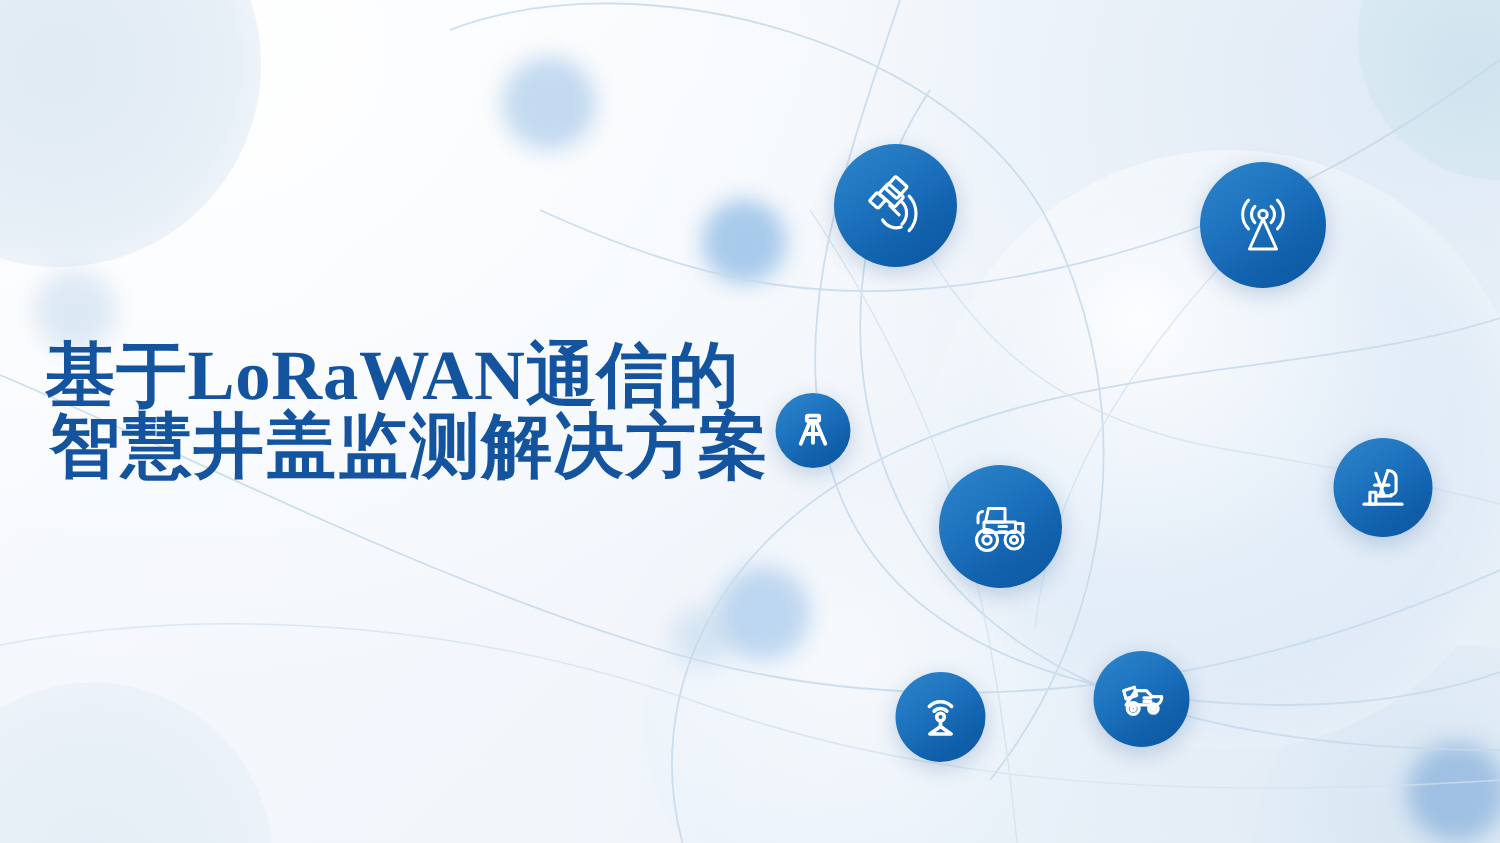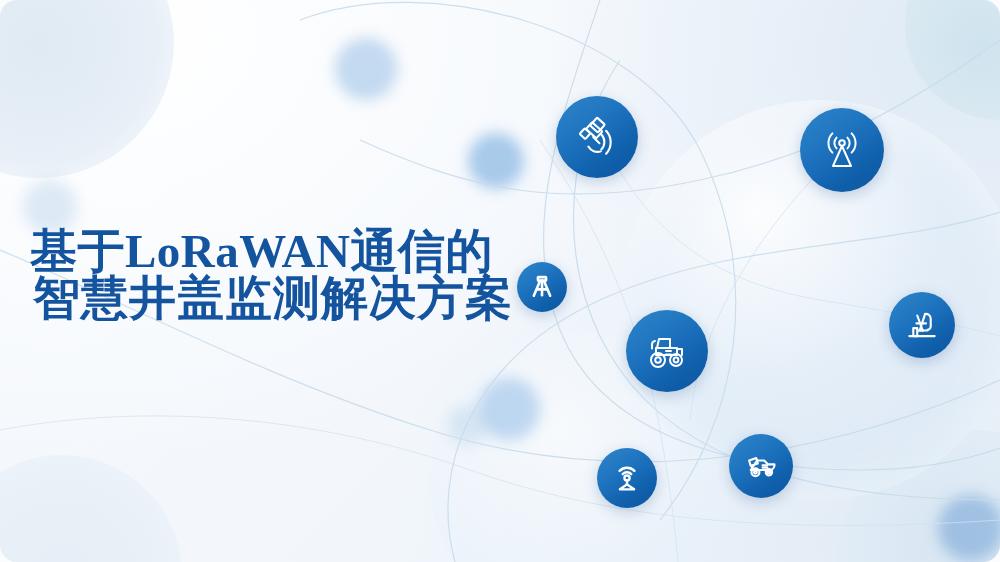--- a/index.html
+++ b/index.html
@@ -12,21 +12,20 @@
   #slide {
     position:relative;
     width:1000px;
     height:562px;
     overflow:hidden;
     background:
       radial-gradient(ellipse 900px 700px at 12% 6%,  #ffffff 0%, rgba(255,255,255,0) 62%),
       radial-gradient(ellipse 700px 600px at 96% 10%, #dfeaf5 0%, rgba(223,234,245,0) 60%),
       radial-gradient(ellipse 800px 620px at 88% 96%, #e3ecf6 0%, rgba(227,236,246,0) 62%),
       linear-gradient(135deg, #f7fafd 0%, #f3f7fc 45%, #eef4fa 100%);
-    border-radius: 17px;
   }
 
   
   .blob { position:absolute; border-radius:50%; pointer-events:none; }
 
   .blob-tl {
     left:-96px; top:-92px; width:270px; height:270px;
     background:radial-gradient(circle at 50% 50%, #dfeaf3 0%, #e7eff7 60%, rgba(231,239,247,0) 100%);
   }
   .blob-bl {

